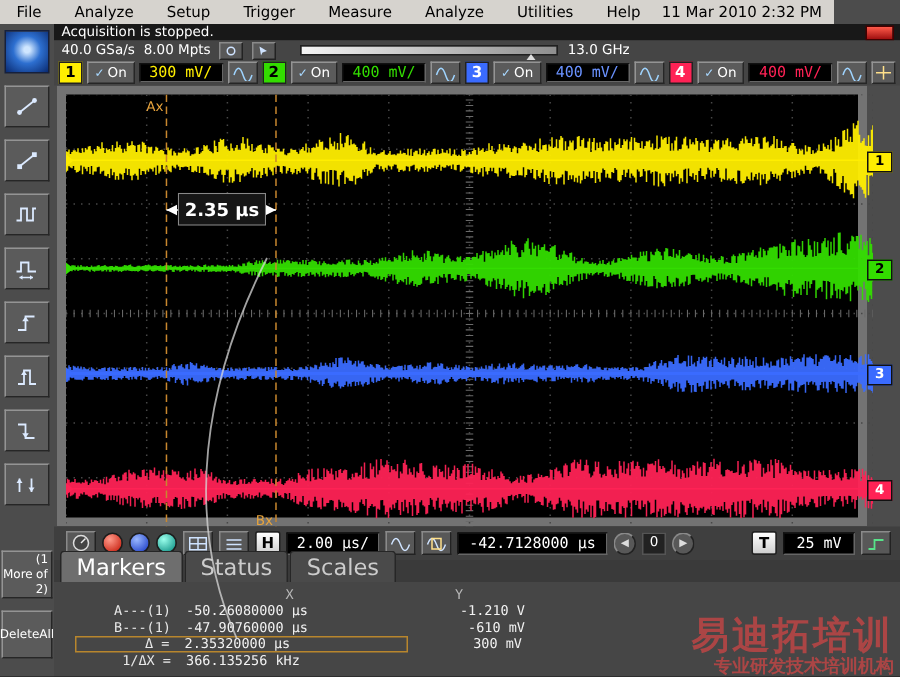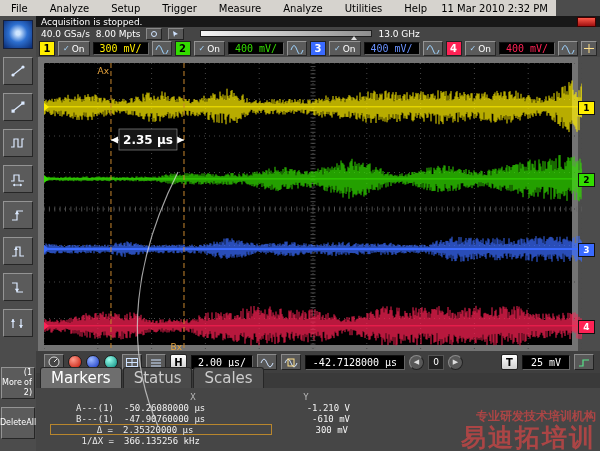--- a/index.html
+++ b/index.html
@@ -407,15 +407,15 @@
     <span class="px">366.135256 kHz</span>
     <span class="py"></span>
   </div>
 </div>
 
 <svg id="callout" width="600" height="451" viewBox="0 0 600 451">
   <path d="M178 172 C136 255 122 345 158 426" stroke="#d8d8d8" stroke-width="1.2" fill="none" opacity="0.75"></path>
 </svg>
 
 <div id="watermark">
+  <div id="wm1">易迪拓培训</div>
   <div id="wm2">专业研发技术培训机构</div>
-  <div id="wm1">易迪拓培训</div>
 </div>
 
 </body></html>

